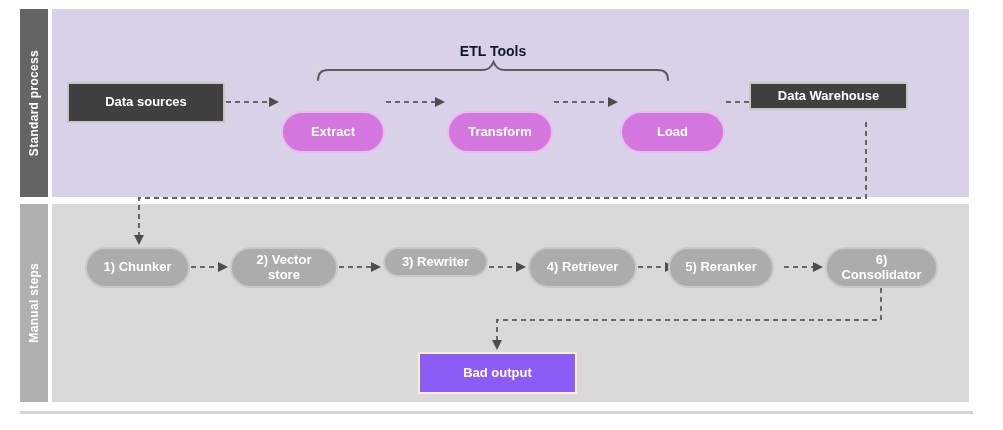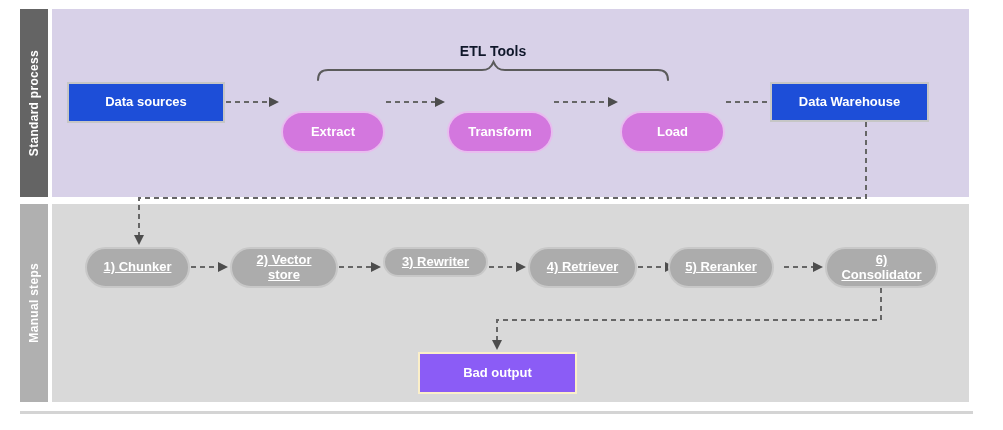--- a/index.html
+++ b/index.html
@@ -21,23 +21,23 @@
   .bar-standard { left:20px; top:9px;  width:28px; height:188px; background:#646464; }
   .body-standard{ left:52px; top:9px;  width:917px; height:188px; background:#D8D1E8; }
   .bar-manual   { left:20px; top:204px; width:28px; height:198px; background:#B0B0B0; }
   .body-manual  { left:52px; top:204px; width:917px; height:198px; background:#D9D9D9; }
 
   .node {
     position:absolute; display:flex; align-items:center; justify-content:center;
     text-align:center; color:#ffffff; font-weight:bold; font-size:13px;
     line-height:1.15; box-sizing:border-box; padding:2px 8px;
   }
-  .rect-gray   { background:#1d4ed8; border:2px solid #C6C6C6; }
+  .rect-gray   { background:#404040; border:2px solid #C6C6C6; }
   .pill-purple { background:#D377DE; border:2px solid #E8BCEF; border-radius:22px;margin-top:30px; }
-  .pill-gray   { background:#ACACAC; border:2px solid #C8C8C8; border-radius:22px;text-decoration:underline; }
+  .pill-gray   { background:#ACACAC; border:2px solid #C8C8C8; border-radius:22px; }
   .rect-yellow { background:#8b5cf6; border:2px solid #FBEFC9; }
 
   .etl-label {
     position:absolute; left:433px; top:43px; width:120px;
     text-align:center; font-weight:bold; font-size:14px; color:#0f172a;
   }
   .connector-layer { position:absolute; left:0; top:0; pointer-events:none; }
   .bottom-divider {
     position:absolute; left:20px; top:411px; width:953px; height:3px;
     background:#D4D4D4;
@@ -80,21 +80,21 @@
     <path d="M318 80 C318 73 321 70 328 70 L482 70 C488 70 491 68 493.5 62
              C496 68 499 70 505 70 L658 70 C665 70 668 73 668 80" stroke="#5B5B5B" stroke-width="2" fill="none" stroke-linecap="round"></path>
   </svg>
 
   <div class="etl-label">ETL Tools</div>
 
   <div class="node rect-gray" style="left:67px;  top:82px; width:158px; height:41px;">Data sources</div>
   <div class="node pill-purple" style="left:281px; top:81px; width:104px; height:42px;">Extract</div>
   <div class="node pill-purple" style="left:447px; top:81px; width:106px; height:42px;">Transform</div>
   <div class="node pill-purple" style="left:620px; top:81px; width:105px; height:42px;">Load</div>
-  <div class="node rect-gray" style="left:770px; top:82px; width:159px; height:40px;">Data Warehouse</div>
+  <div class="node rect-gray" style="left:749px; top:82px; width:159px; height:28px;">Data Warehouse</div>
 
   <div class="node pill-gray" style="left:85px;  top:247px; width:105px; height:41px;">1) Chunker</div>
   <div class="node pill-gray" style="left:230px; top:247px; width:108px; height:41px;">2) Vector store</div>
   <div class="node pill-gray" style="left:383px; top:247px; width:105px; height:30px;">3) Rewriter</div>
   <div class="node pill-gray" style="left:528px; top:247px; width:109px; height:41px;">4) Retriever</div>
   <div class="node pill-gray" style="left:668px; top:247px; width:106px; height:41px;text-align:right;">5) Reranker</div>
   <div class="node pill-gray" style="left:825px; top:247px; width:113px; height:41px;">6) Consolidator</div>
   <div class="node rect-yellow" style="left:418px; top:352px; width:159px; height:42px;">Bad output</div>
 
   <div class="bottom-divider"></div>

